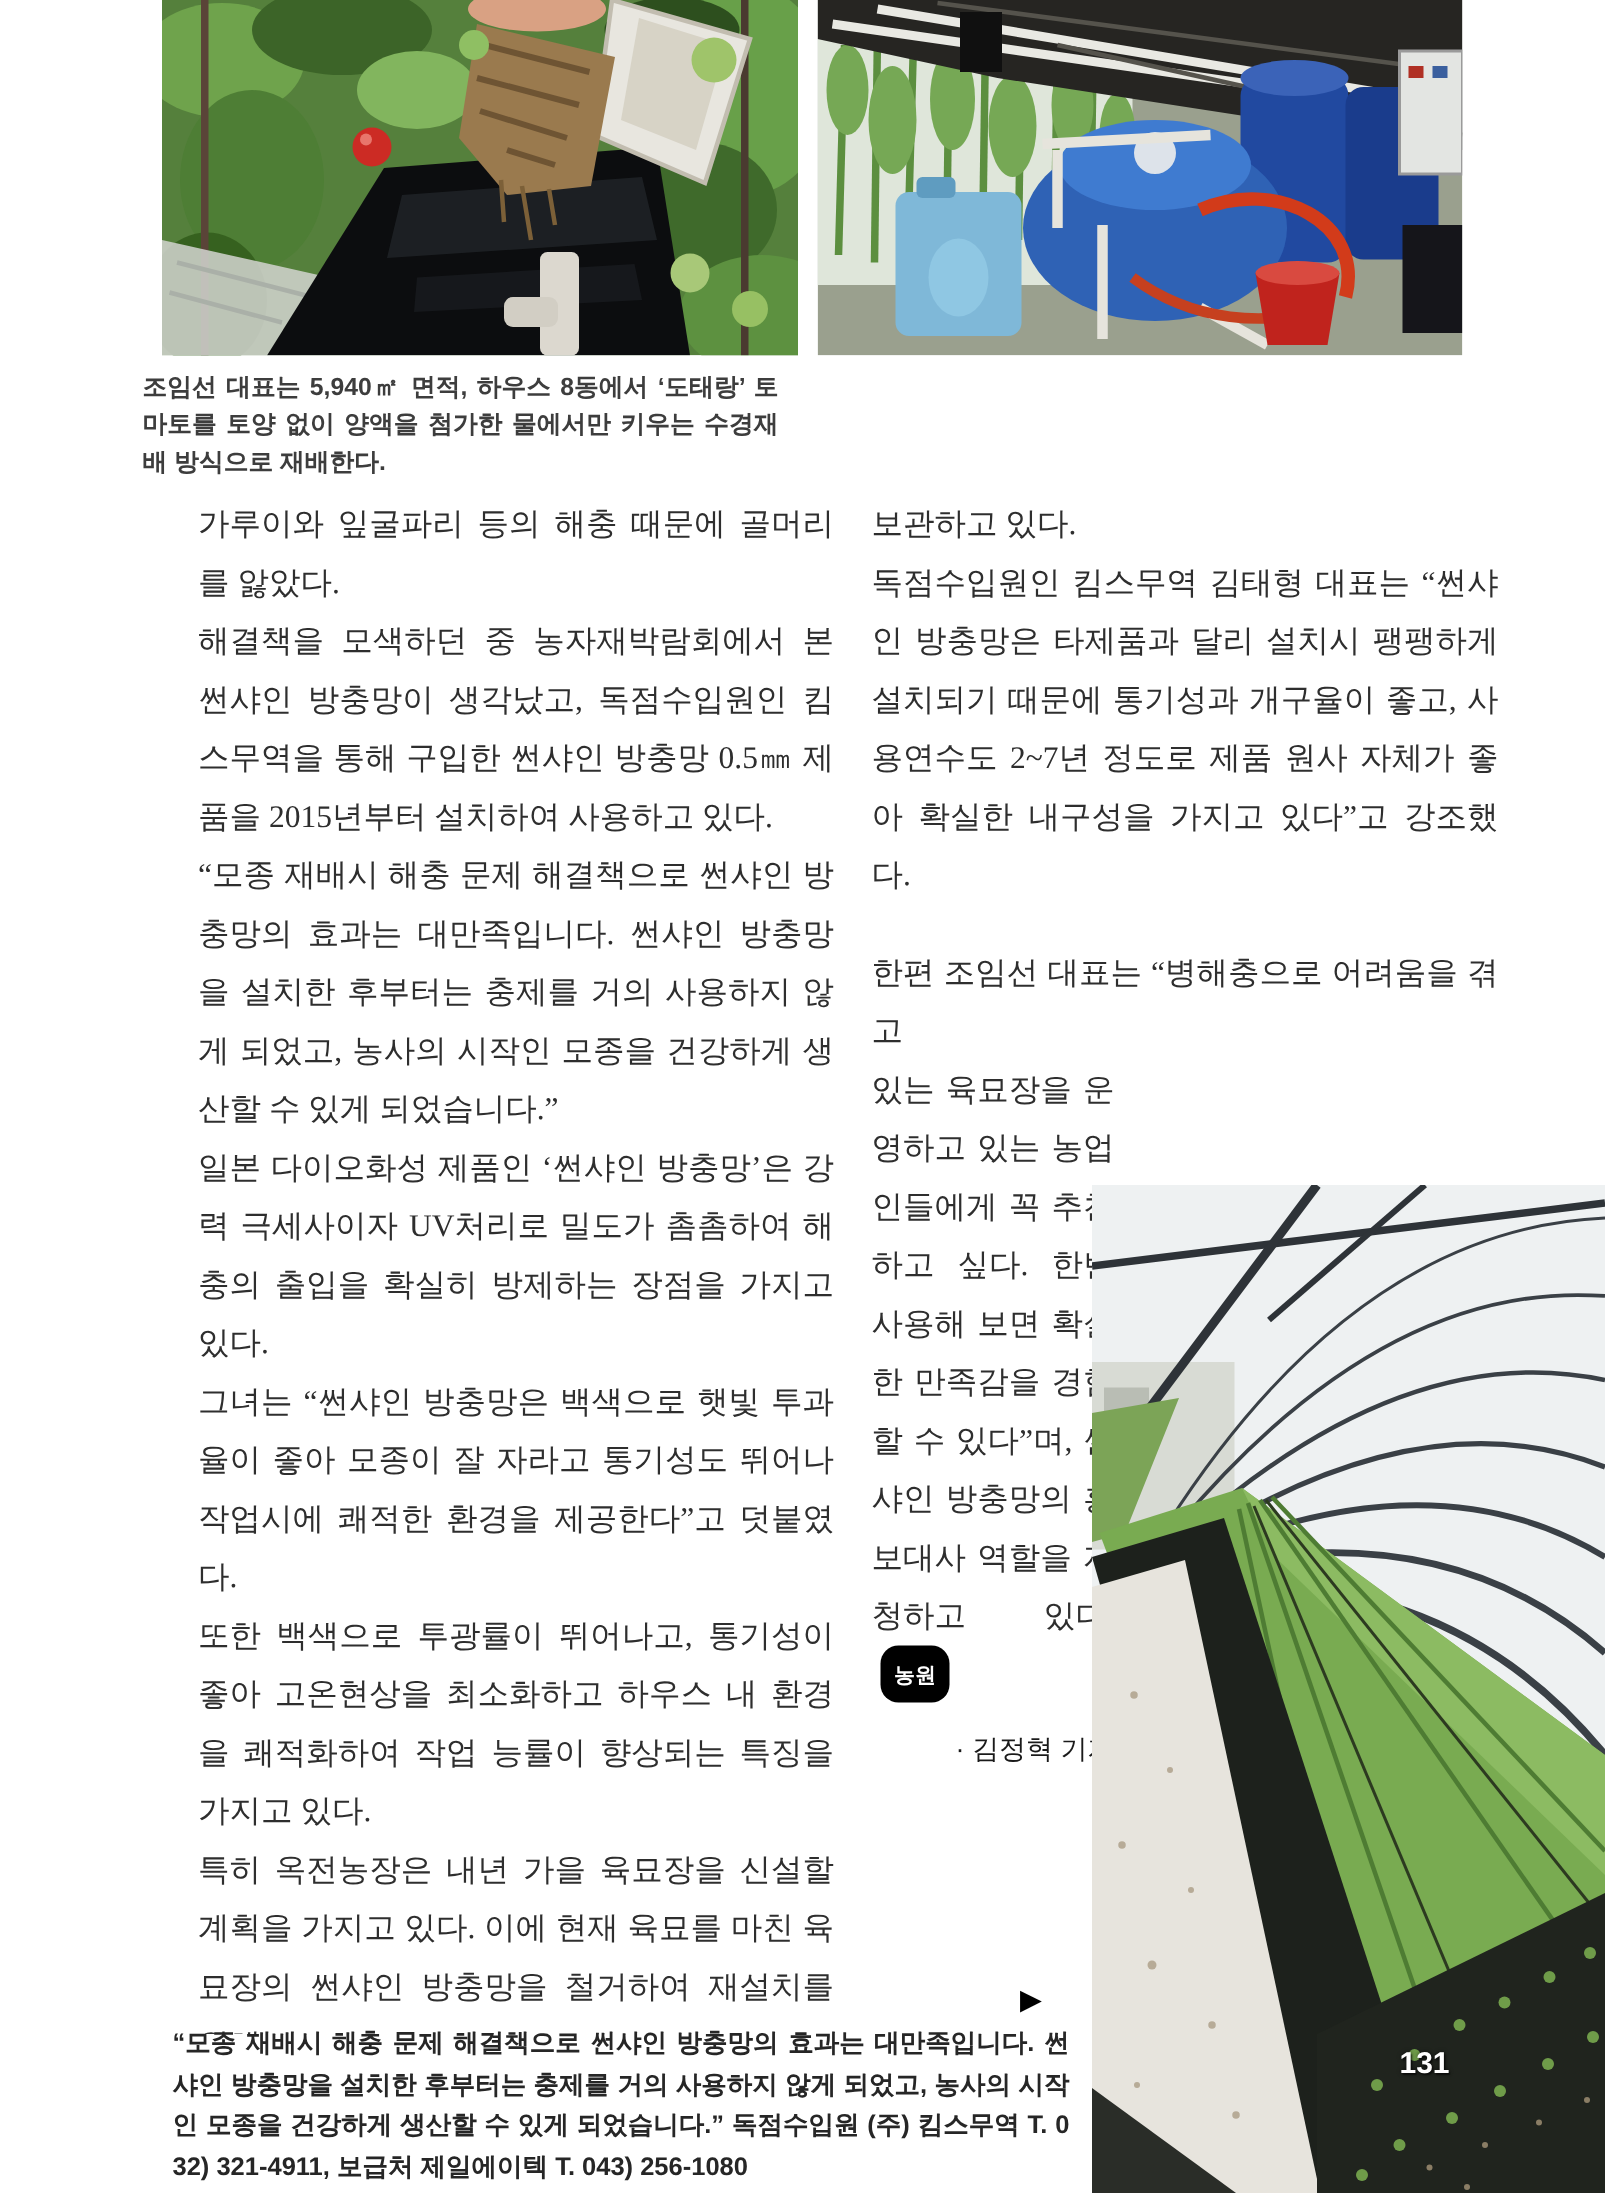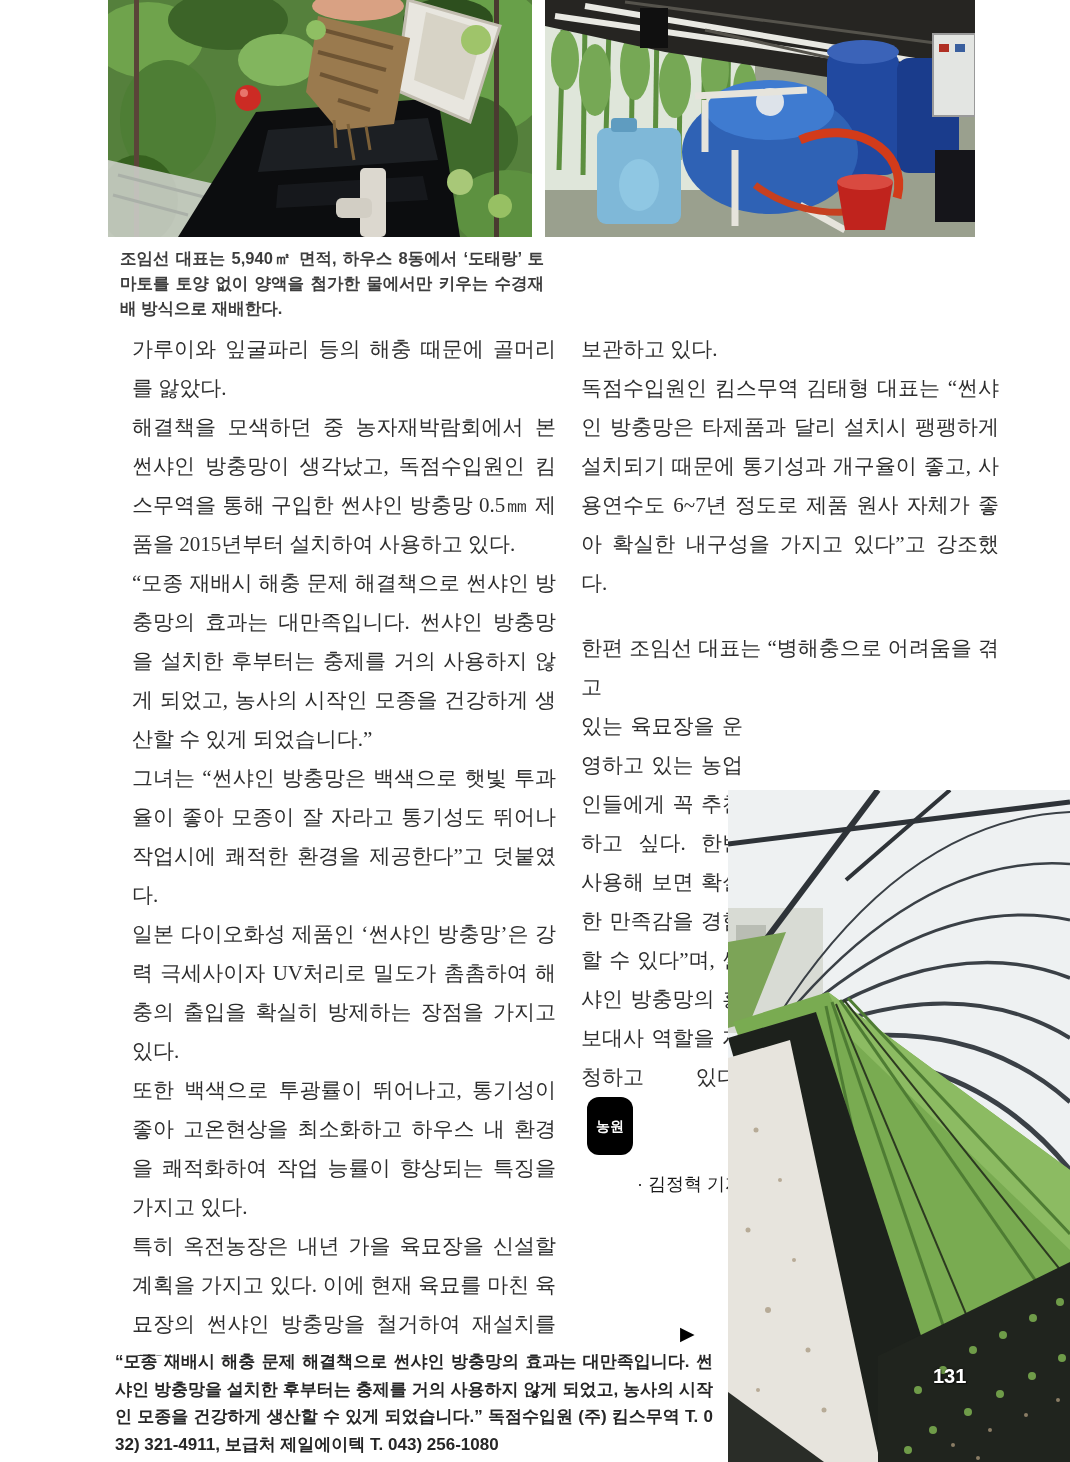--- a/index.html
+++ b/index.html
@@ -8,37 +8,37 @@
   figure{margin:0;padding:0;}
   .photo{position:absolute;overflow:hidden;}
   .photo svg{display:block;width:100%;height:100%;}
   .photo-tl{left:108px;top:0;width:424px;height:237px;}
   .photo-tr{left:545px;top:0;width:430px;height:237px;}
   .photo-main{left:728px;top:790px;width:342px;height:672px;z-index:3;}
 
   .caption{position:absolute;font-family:"Liberation Sans","DejaVu Sans",sans-serif;
            font-weight:600;font-size:16.5px;line-height:25px;color:#3d3d3d;
            text-align:justify;word-break:break-all;margin:0;}
-  .cap-tl{left:120px;top:246px;width:424px;}
+  .cap-tl{left:95px;top:246px;width:424px;}
   .cap-tr{left:545px;top:246px;width:430px;}
 
   .col{position:absolute;font-size:21px;line-height:39px;color:#2e2e2e;
        text-align:justify;word-break:break-all;margin-left:24px;}
   .col p{margin:0;}
   .col-left{left:108px;top:330px;width:424px;height:1026px;overflow:hidden;}
   .col-right{left:557px;top:330px;width:418px;height:1132px;overflow:hidden;}
 
   .subhead{font-family:"Liberation Sans","DejaVu Sans",sans-serif;font-weight:700;
            font-size:24px;letter-spacing:-1px;color:#1e7cc2;margin:42px 0 14px 0;text-align:left;}
 
   .lead{margin-top:26px !important;}
   .photo-spacer{float:right;width:256px;height:700px;}
   .badge{display:inline-block;background:#000;color:#fff;
          font-family:"Liberation Sans","DejaVu Sans",sans-serif;font-weight:700;font-size:14px;
-         line-height:20px;padding:19px 9px;border-radius:12px;margin-left:6px;vertical-align:3px;}
+         line-height:20px;padding:9px 9px;border-radius:12px;margin-left:6px;vertical-align:3px;}
   .byline{font-family:"Liberation Sans","DejaVu Sans",sans-serif;font-size:18px;color:#1a1a1a;
           text-align:right;padding-right:18px;margin-top:10px !important;word-break:keep-all;}
 
   .arrow{position:absolute;left:680px;top:1322px;font-size:19px;color:#000;z-index:4;
          font-family:"DejaVu Sans",sans-serif;}
   .bottom-caption{position:absolute;left:115px;top:1348px;width:598px;margin:0;
          font-family:"Liberation Sans","DejaVu Sans",sans-serif;font-weight:700;
          font-size:17px;line-height:27.5px;color:#262626;text-align:justify;word-break:break-all;z-index:4;}
 
   .pagenum{position:absolute;left:205px;top:575px;font-family:"Liberation Sans","DejaVu Sans",sans-serif;
@@ -146,29 +146,29 @@
       <rect x="390" y="150" width="40" height="72" fill="#15151a"></rect>
     </svg>
   </figure>
 
   <p class="caption cap-tl">조임선 대표는 5,940㎡ 면적, 하우스 8동에서 ‘도태랑’ 토마토를 토양 없이 양액을 첨가한 물에서만 키우는 수경재배 방식으로 재배한다.</p>
 
   <div class="col col-left">
     <p>가루이와 잎굴파리 등의 해충 때문에 골머리를 앓았다.</p>
     <p>해결책을 모색하던 중 농자재박람회에서 본 썬샤인 방충망이 생각났고, 독점수입원인 킴스무역을 통해 구입한 썬샤인 방충망 0.5㎜ 제품을 2015년부터 설치하여 사용하고 있다.</p>
     <p>“모종 재배시 해충 문제 해결책으로 썬샤인 방충망의 효과는 대만족입니다. 썬샤인 방충망을 설치한 후부터는 충제를 거의 사용하지 않게 되었고, 농사의 시작인 모종을 건강하게 생산할 수 있게 되었습니다.”</p>
+    <p>일본 다이오화성 제품인 ‘썬샤인 방충망’은 강력 극세사이자 UV처리로 밀도가 촘촘하여 해충의 출입을 확실히 방제하는 장점을 가지고 있다.</p>
     <p>그녀는 “썬샤인 방충망은 백색으로 햇빛 투과율이 좋아 모종이 잘 자라고 통기성도 뛰어나 작업시에 쾌적한 환경을 제공한다”고 덧붙였다.</p>
-    <p>일본 다이오화성 제품인 ‘썬샤인 방충망’은 강력 극세사이자 UV처리로 밀도가 촘촘하여 해충의 출입을 확실히 방제하는 장점을 가지고 있다.</p>
     <p>또한 백색으로 투광률이 뛰어나고, 통기성이 좋아 고온현상을 최소화하고 하우스 내 환경을 쾌적화하여 작업 능률이 향상되는 특징을 가지고 있다.</p>
     <p>특히 옥전농장은 내년 가을 육묘장을 신설할 계획을 가지고 있다. 이에 현재 육묘를 마친 육묘장의 썬샤인 방충망을 철거하여 재설치를 위해</p>
   </div>
 
   <div class="col col-right">
     <p>보관하고 있다.</p>
-    <p>독점수입원인 킴스무역 김태형 대표는 “썬샤인 방충망은 타제품과 달리 설치시 팽팽하게 설치되기 때문에 통기성과 개구율이 좋고, 사용연수도 6~7년 정도로 제품 원사 자체가 좋아 확실한 내구성을 가지고 있다”고 강조했다.</p>
+    <p>독점수입원인 킴스무역 김태형 대표는 “썬샤인 방충망은 타제품과 달리 설치시 팽팽하게 설치되기 때문에 통기성과 개구율이 좋고, 사용연수도 2~7년 정도로 제품 원사 자체가 좋아 확실한 내구성을 가지고 있다”고 강조했다.</p>
     <p class="lead">한편 조임선 대표는 “병해충으로 어려움을 겪고</p>
     <div class="photo-spacer"></div>
     <p><span>있는 육묘장을 운영하고 있는 농업인들에게 꼭 추천하고 싶다. 한번 사용해 보면 확실한 만족감을 경험할 수 있다”며, 썬샤인 방충망의 홍보대사 역할을 자청하고 있다.</span><span class="badge">농원</span></p>
     <p class="byline">· 김정혁 기자</p>
   </div>
 
   <figure class="photo photo-main">
     <svg viewBox="0 0 342 672" preserveAspectRatio="none">
       <rect width="342" height="672" fill="#eef1f2"></rect>
       <rect x="0" y="118" width="95" height="125" fill="#d8dbd4"></rect>

